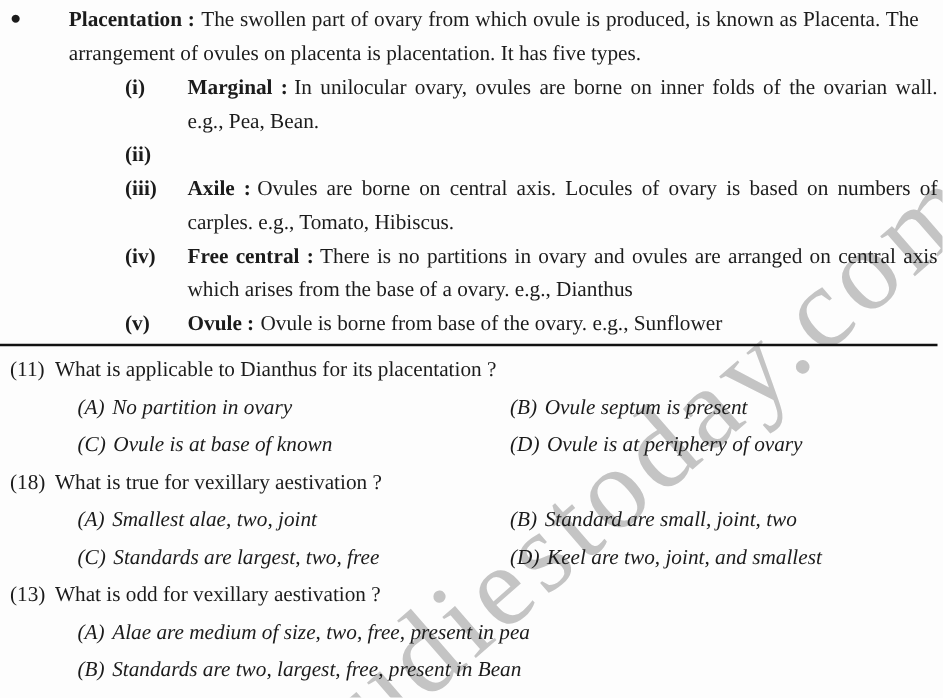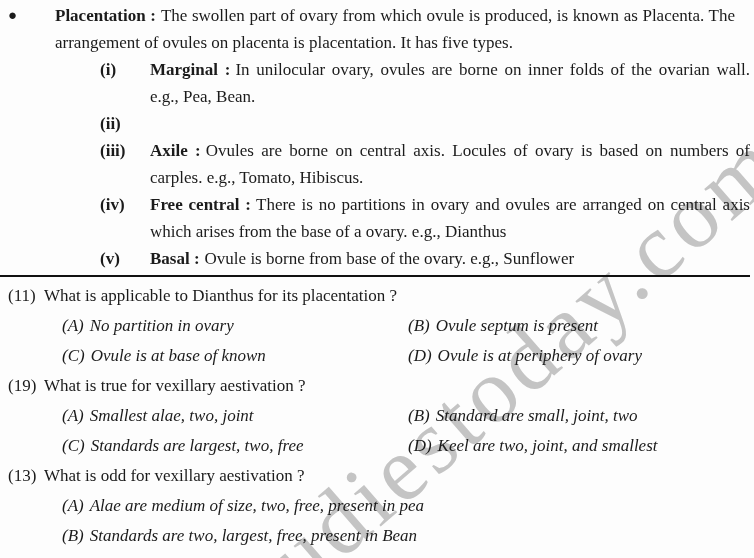--- a/index.html
+++ b/index.html
@@ -68,21 +68,21 @@
         <p class="sub-text"><span class="term">Axile :</span><span>Ovules are borne on central axis. Locules of ovary is based on numbers of carples. e.g., Tomato, Hibiscus.</span></p>
       </div>
 
       <div class="sub-row">
         <div class="sub-num">(iv)</div>
         <p class="sub-text"><span class="term">Free central :</span><span>There is no partitions in ovary and ovules are arranged on central axis which arises from the base of a ovary. e.g., Dianthus</span></p>
       </div>
 
       <div class="sub-row">
         <div class="sub-num">(v)</div>
-        <p class="sub-text"><span class="term">Basal :</span><span>Ovule is borne from base of the ovary. e.g., Sunflower</span></p>
+        <p class="sub-text"><span class="term">Ovule :</span><span>Ovule is borne from base of the ovary. e.g., Sunflower</span></p>
       </div>
 
     </div>
 
     <hr class="rule">
 
     <div class="questions">
 
       <div>
         <div class="q-row">
@@ -92,21 +92,21 @@
         <div class="opt-grid">
           <div class="opt"><span class="opt-label">(A)</span><span>No partition in ovary</span></div>
           <div class="opt"><span class="opt-label">(B)</span><span>Ovule septum is present</span></div>
           <div class="opt"><span class="opt-label">(C)</span><span>Ovule is at base of known</span></div>
           <div class="opt"><span class="opt-label">(D)</span><span>Ovule is at periphery of ovary</span></div>
         </div>
       </div>
 
       <div>
         <div class="q-row">
-          <div class="q-num">(19)</div>
+          <div class="q-num">(18)</div>
           <div class="q-text">What is true for vexillary aestivation ?</div>
         </div>
         <div class="opt-grid">
           <div class="opt"><span class="opt-label">(A)</span><span>Smallest alae, two, joint</span></div>
           <div class="opt"><span class="opt-label">(B)</span><span>Standard are small, joint, two</span></div>
           <div class="opt"><span class="opt-label">(C)</span><span>Standards are largest, two, free</span></div>
           <div class="opt"><span class="opt-label">(D)</span><span>Keel are two, joint, and smallest</span></div>
         </div>
       </div>
 

